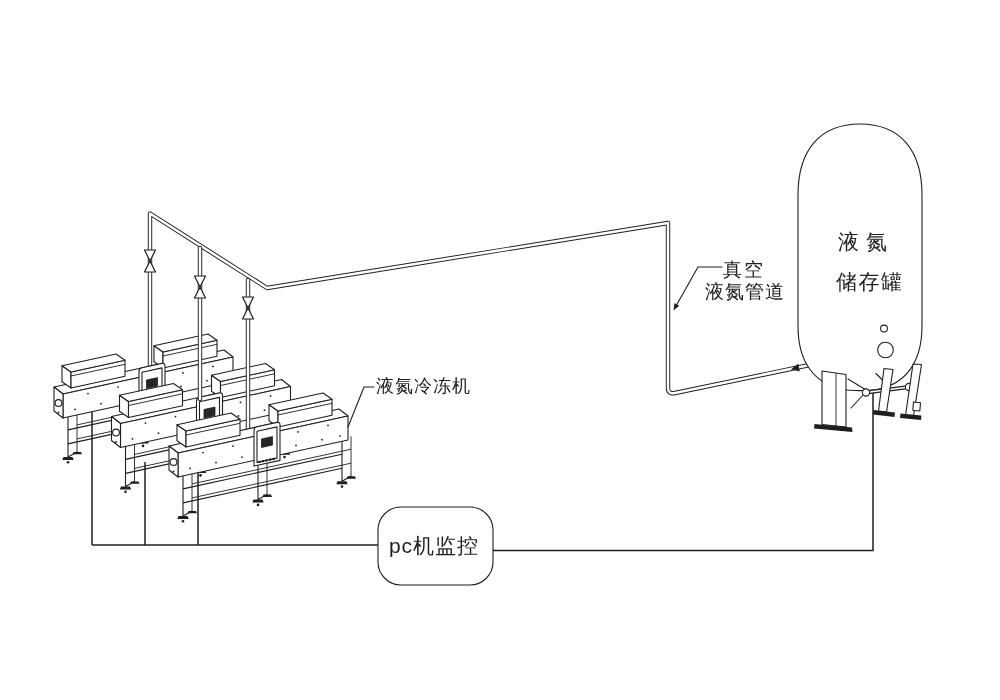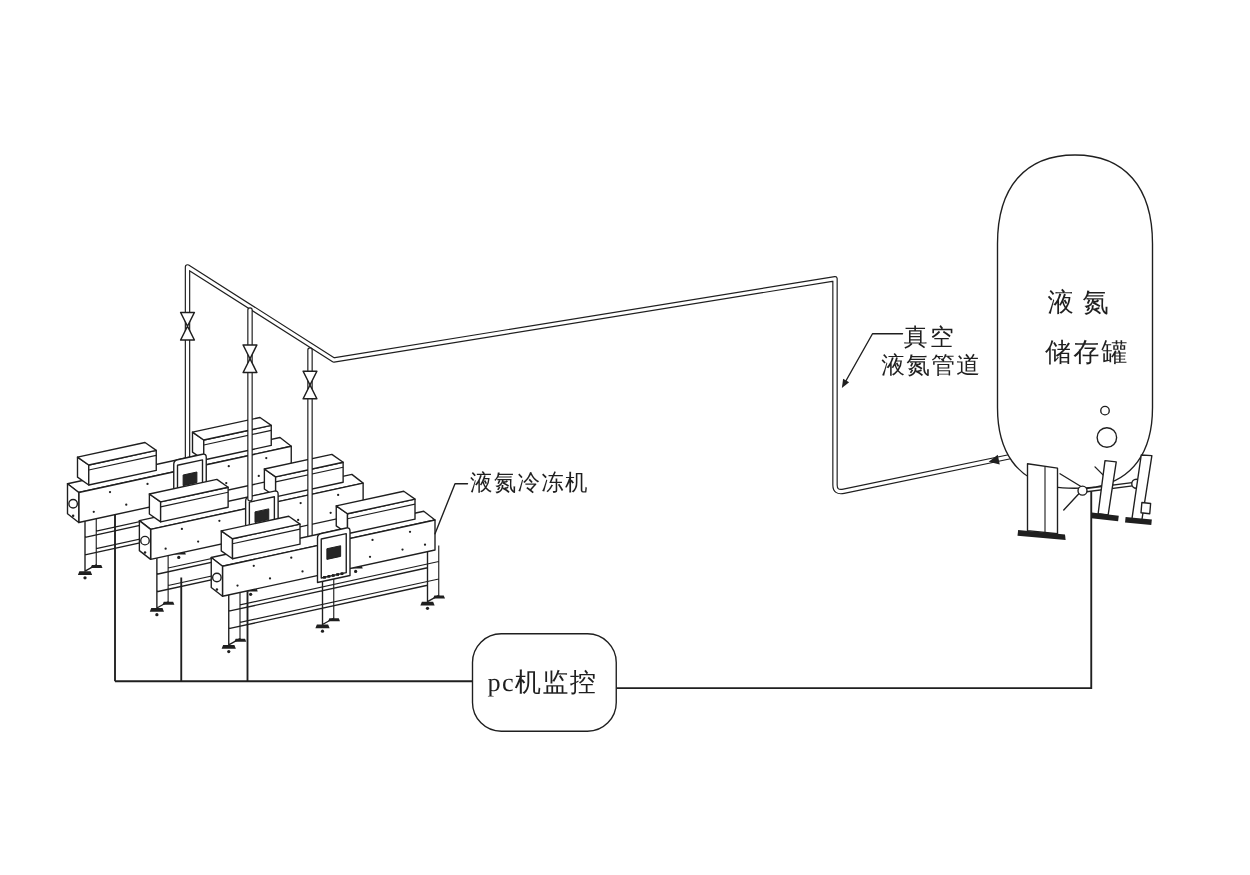--- a/index.html
+++ b/index.html
@@ -1,17 +1,17 @@
 <!DOCTYPE html>
 <html><head>
 <meta charset="utf-8">
 <style>
   html,body{margin:0;padding:0;background:#ffffff;}
   .stage{position:relative;width:1000px;height:700px;background:#ffffff;overflow:hidden;
-         font-family:Liberation Serif, serif;}
+         font-family:Liberation Sans, sans-serif;}
   svg{position:absolute;left:0;top:0;}
   .outline{fill:#ffffff;stroke:#1f1f1f;stroke-width:1.1;stroke-linejoin:round;}
   .ln{fill:none;stroke:#1f1f1f;stroke-width:1.1;stroke-linejoin:round;stroke-linecap:round;}
   .thin{fill:none;stroke:#1f1f1f;stroke-width:0.9;}
   .wire{fill:none;stroke:#1f1f1f;stroke-width:1.5;}
   .pipe-outer{fill:none;stroke:#1f1f1f;stroke-width:4.4;stroke-linejoin:round;stroke-linecap:round;}
   .pipe-inner{fill:none;stroke:#ffffff;stroke-width:2.5;stroke-linejoin:round;stroke-linecap:round;}
   .dark{fill:#1f1f1f;stroke:none;}
   .valve{fill:#ffffff;stroke:#1f1f1f;stroke-width:1.2;stroke-linejoin:round;}
   .label-txt{fill:#1f1f1f;}

